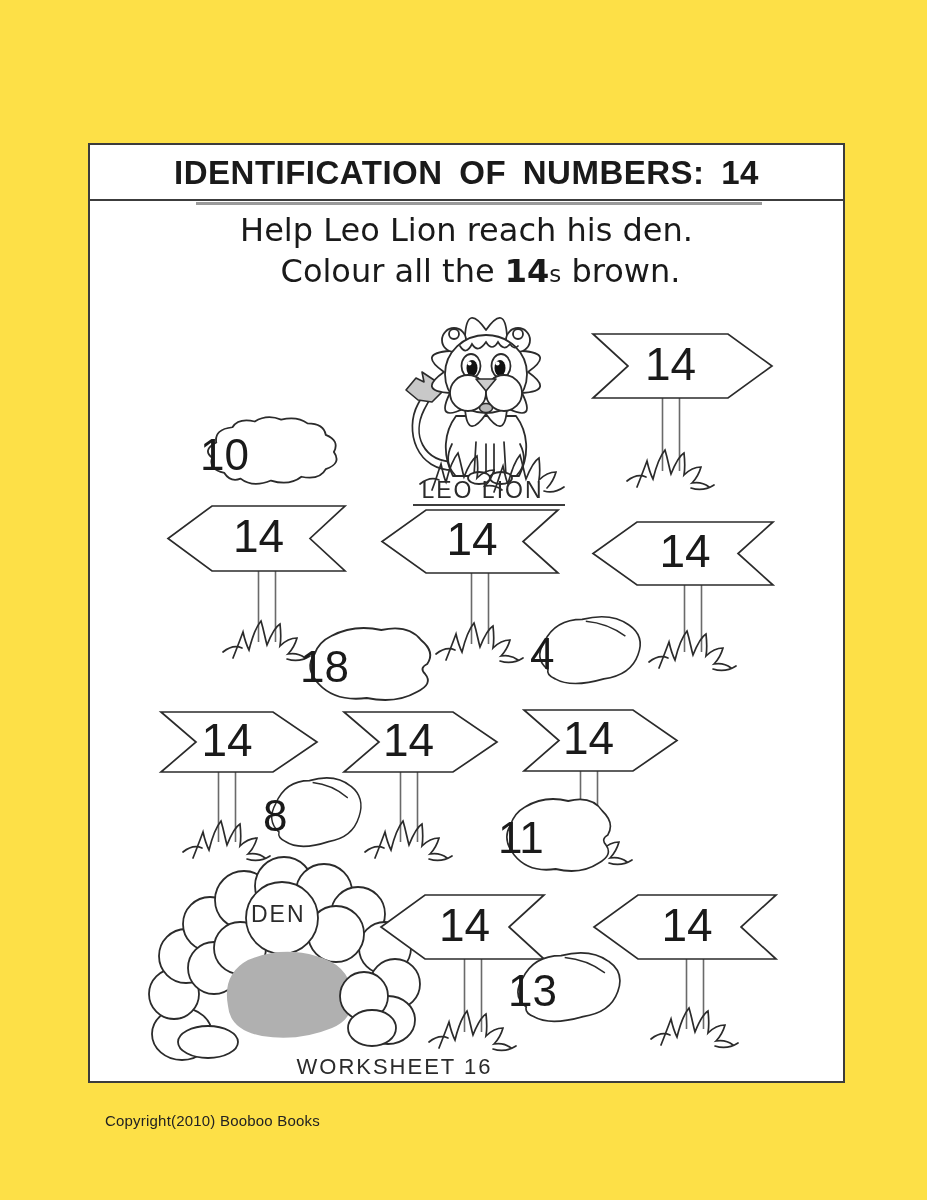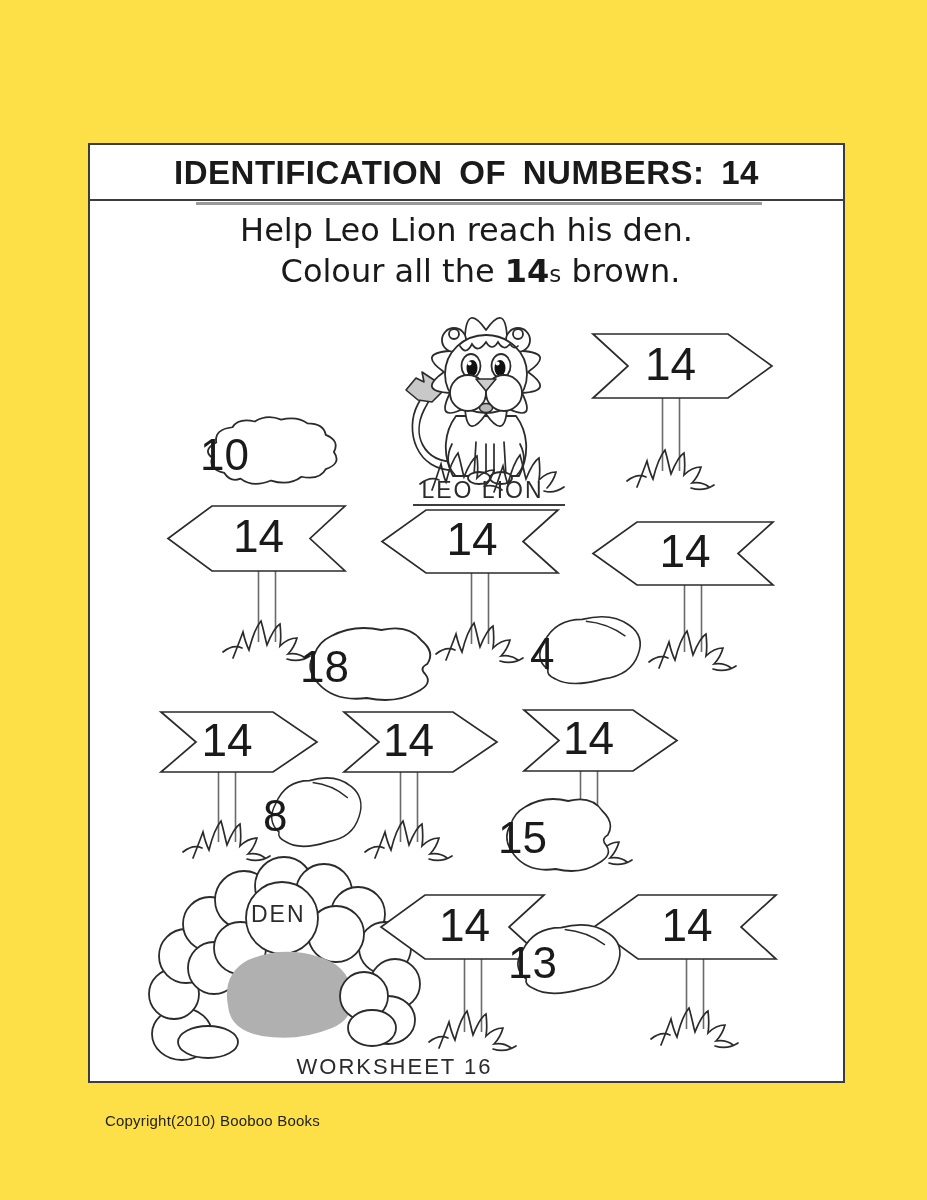--- a/index.html
+++ b/index.html
@@ -276,23 +276,23 @@
         <svg width="112" height="80" viewBox="0 0 140 84" preserveAspectRatio="none">
           <path class="ob-shape" d="M20,62 Q4,50 16,32 Q28,8 58,8 Q90,0 110,14 Q128,26 120,46 Q112,68 82,72 Q46,82 28,72 Q18,68 20,62 Z"></path>
           <path class="crack" d="M62,10 Q86,12 106,26"></path>
         </svg>
         <div class="ob-num" style="line-height:86px">8</div>
       </div>
       <div class="obstacle" style="left: 498px; top: 793px; width: 126px; height: 84px;">
         <svg width="126" height="84" viewBox="0 0 140 84" preserveAspectRatio="none">
           <path class="ob-shape" d="M30,14 Q52,2 78,8 Q104,2 116,18 Q130,30 122,42 Q114,46 120,52 Q128,62 112,70 Q92,82 64,76 Q34,80 18,62 Q4,46 14,32 Q18,20 30,14 Z"></path>
         </svg>
-        <div class="ob-num" style="line-height:90px">15</div>
-      </div>
-      <div class="obstacle" style="left: 508px; top: 920px; width: 128px; height: 80px;">
+        <div class="ob-num" style="line-height:90px">11</div>
+      </div>
+      <div class="obstacle" style="left: 508px; top: 948px; width: 128px; height: 80px;">
         <svg width="128" height="80" viewBox="0 0 140 84" preserveAspectRatio="none">
           <path class="ob-shape" d="M20,62 Q4,50 16,32 Q28,8 58,8 Q90,0 110,14 Q128,26 120,46 Q112,68 82,72 Q46,82 28,72 Q18,68 20,62 Z"></path>
           <path class="crack" d="M62,10 Q86,12 106,26"></path>
         </svg>
         <div class="ob-num" style="line-height:86px">13</div>
       </div>
     </div>
 
   <div class="caps-label worksheet-label">WORKSHEET 16</div>
   <div class="copyright">Copyright(2010) Booboo Books</div>

